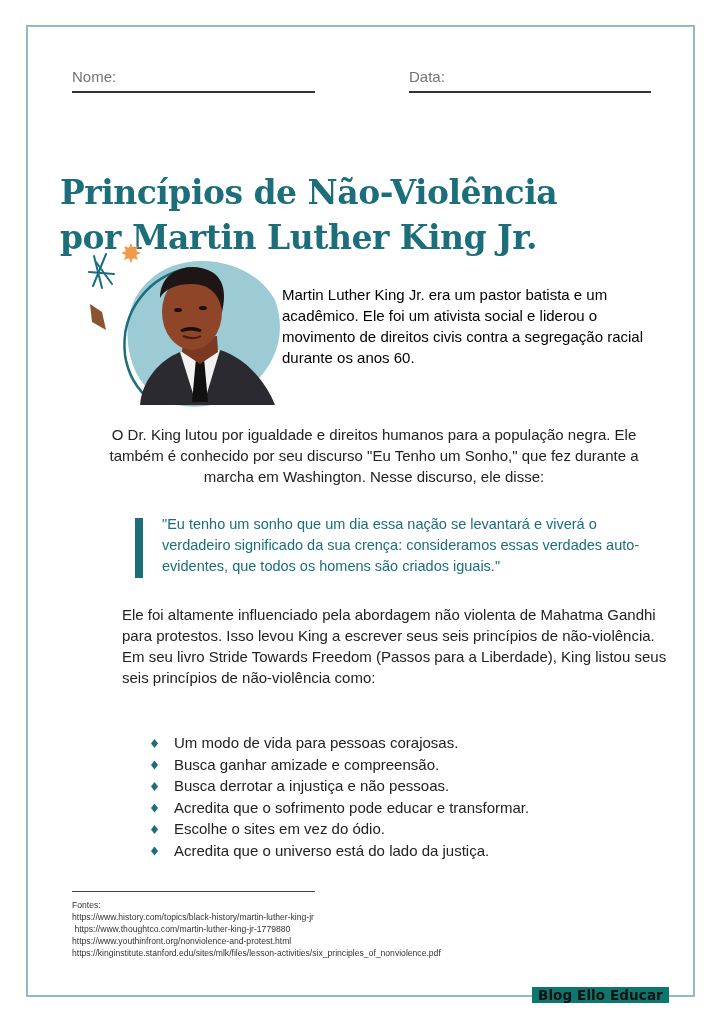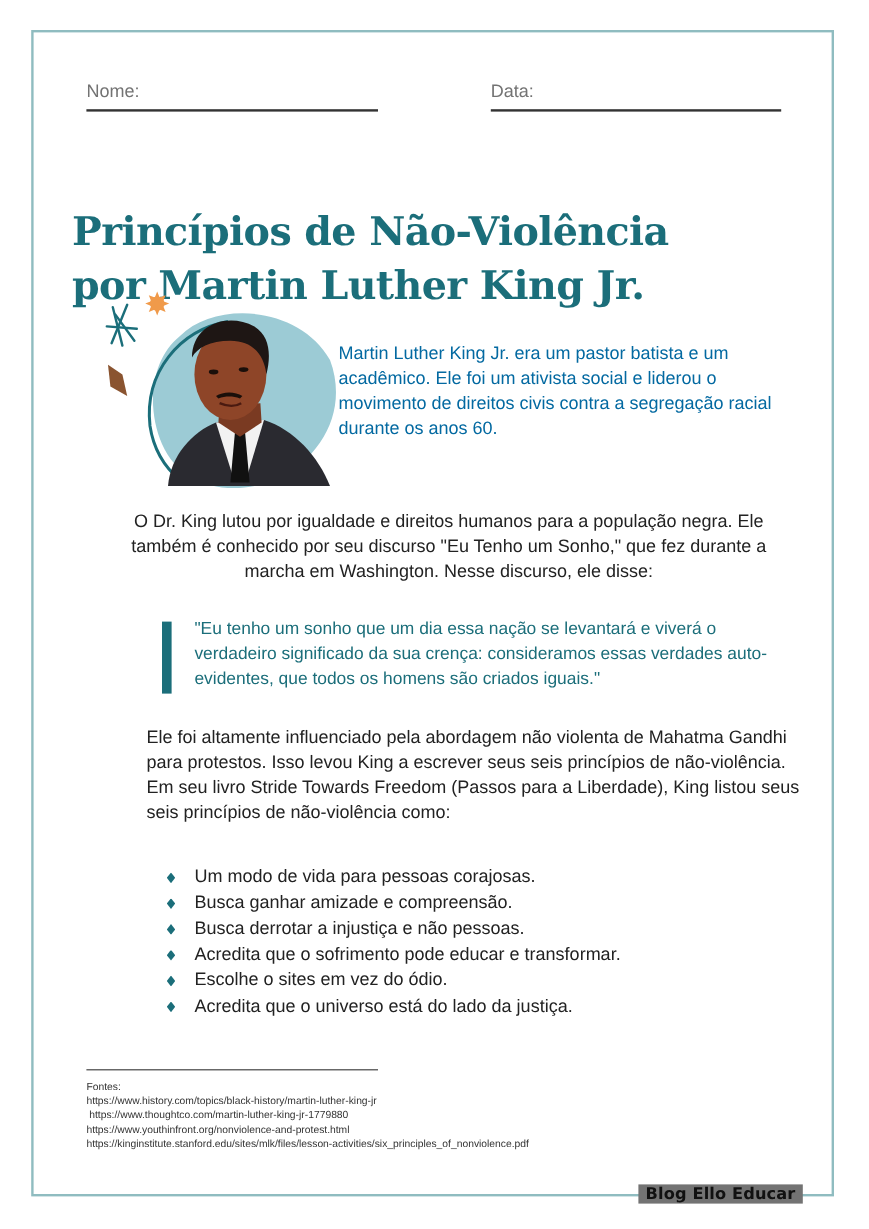--- a/index.html
+++ b/index.html
@@ -8,44 +8,44 @@
     background: #ffffff;
     font-family: "Liberation Sans", "DejaVu Sans", sans-serif;
     color: #222222;
   }
   .frame {
     position: absolute; left: 26px; top: 25px; width: 669px; height: 972px;
     border: 2px solid #8fbcc0; box-sizing: border-box;
   }
   .brand {
     position: absolute; left: 532px; top: 987px; padding: 0 6px;
-    background: #737373; font-weight: bold; font-size: 13.5px; color: #111;
+    background: #0f766e; font-weight: bold; font-size: 13.5px; color: #111;
     font-family: "DejaVu Sans", sans-serif; letter-spacing: 0.1px;
   }
   .field { position: absolute; top: 68px; font-size: 15px; color: #737373; }
   .field .line { position: absolute; left: 0; top: 23px; height: 1.5px; background: #333; }
   .title {
     position: absolute; left: 60px; width: 604px; top: 130px; text-align: left;
     font-family: "DejaVu Serif", serif; font-weight: bold; color: #1b6e7a;
     font-size: 33px; line-height: 45px; letter-spacing: -0.5px; margin-top: 40px;
   }
   .portrait { position: absolute; left: 80px; top: 240px; width: 200px; height: 170px; }
   .intro {
     position: absolute; left: 282px; top: 284px; width: 365px;
-    font-size: 15px; line-height: 21px; color: #0369a1;
+    font-size: 15px; line-height: 21px; color: #000000;
   }
   .para { position: absolute; left: 94px; width: 560px; font-size: 15px; line-height: 21px; color: #222; }
   .p1 { top: 424px; text-align: center; }
   .p2 { top: 604px; margin-left: 28px; }
   .quote-bar { position: absolute; left: 135px; top: 518px; width: 8px; height: 60px; background: #1b6e7a; }
   .quote {
     position: absolute; left: 162px; top: 514px; width: 480px;
     font-size: 14.5px; line-height: 21px; color: #1b6e7a;
   }
-  .list { position: absolute; left: 136px; top: 720px; width: 440px; margin: 0; padding: 0; list-style: none; }
+  .list { position: absolute; left: 136px; top: 720px; width: 440px; margin: 12px; padding: 0; list-style: none; }
   .list li { position: relative; height: 21.5px; line-height: 21.5px; font-size: 15px; color: #222; padding-left: 26px; }
   .list li .diamond {
     position: absolute; left: 3px; top: 7px; width: 7px; height: 9px;
     background: #1b6e7a; clip-path: polygon(50% 0, 100% 50%, 50% 100%, 0 50%);
   }
   .src-line { position: absolute; left: 72px; top: 891px; width: 243px; height: 1px; background: #444; }
   .sources { position: absolute; left: 72px; top: 899px; font-size: 8.6px; line-height: 12px; color: #333; }
 </style>
 </head>
 <body>

